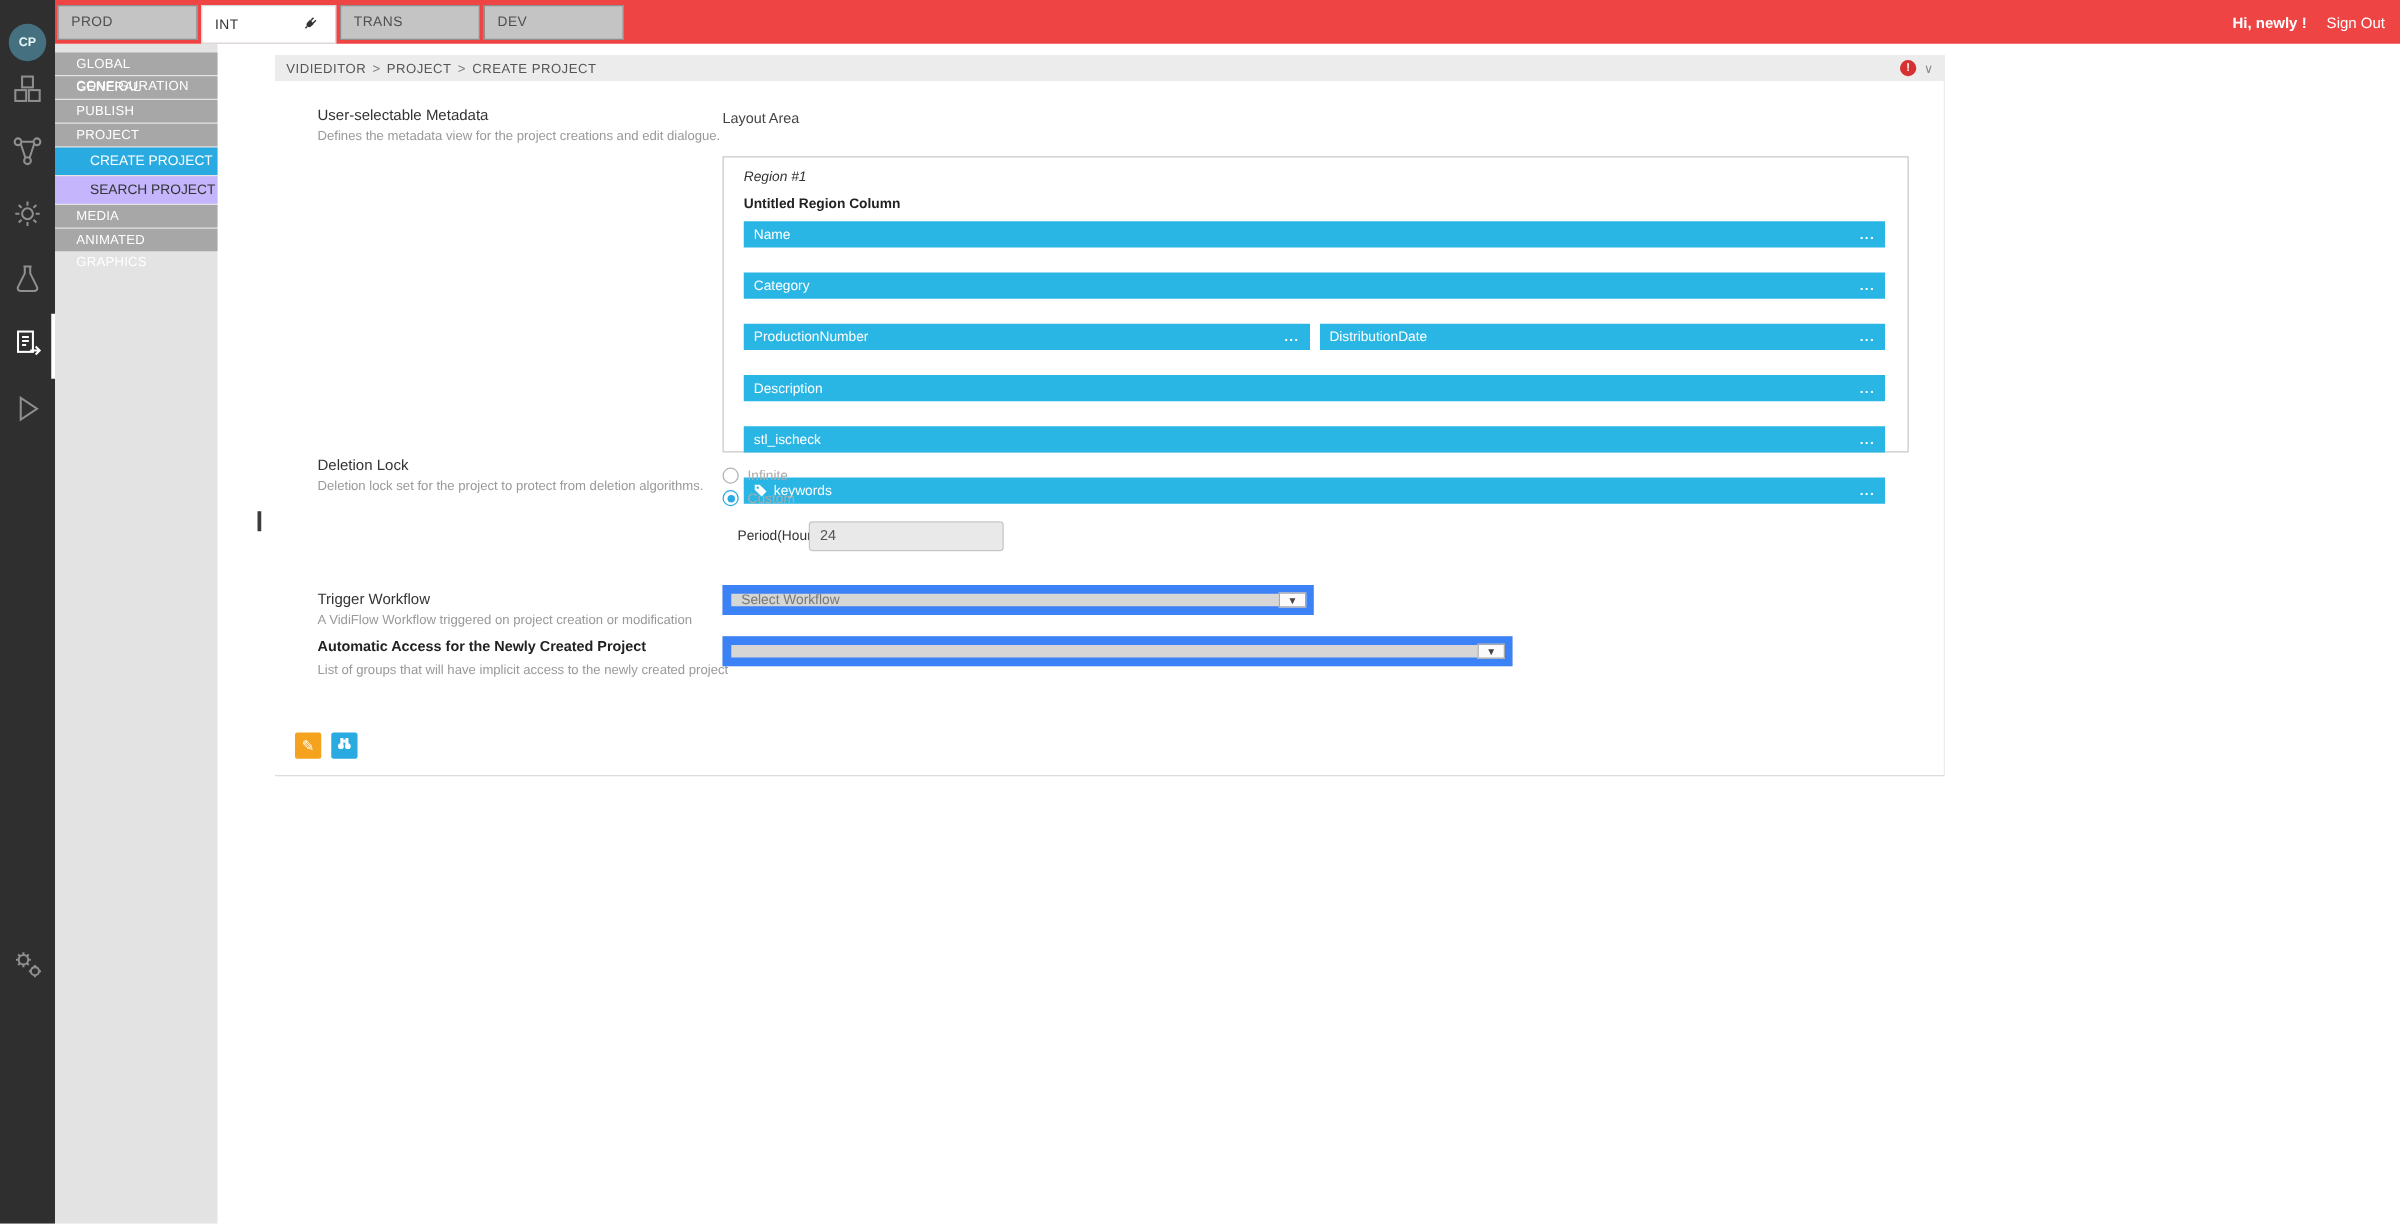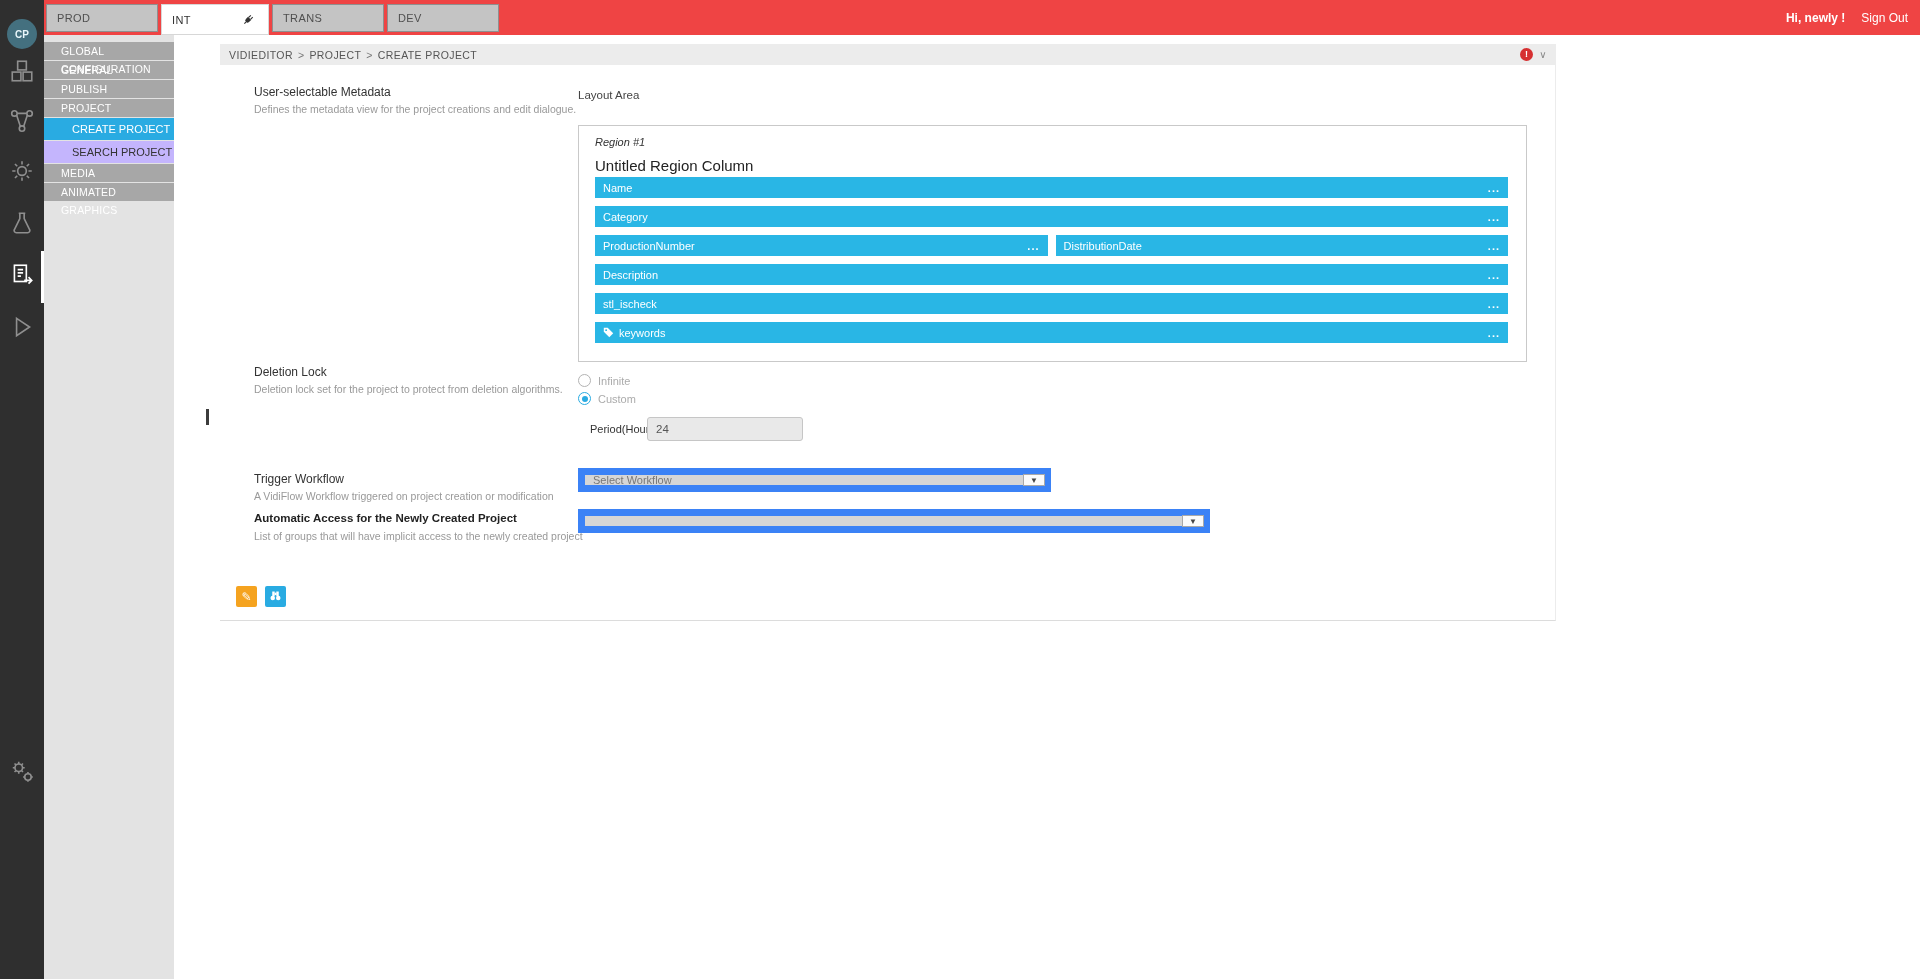--- a/index.html
+++ b/index.html
@@ -47,23 +47,23 @@
          border-right:1px solid #ececec;border-bottom:1px solid #dcdcdc}
   .abs{position:absolute}
   .sec-title{font-size:12px;color:#333}
   .sec-title.bold{font-weight:bold;font-size:11.5px;color:#222}
   .sec-desc{font-size:10.5px;color:#999}
 
   
   .layout-label{font-size:11.5px;color:#444}
   .layout-box{border:1px solid #c9c9c9;background:#fff}
   .region-title{font-style:italic;font-size:11px;color:#333}
-  .column-title{font-size:15px;font-weight:normal;color:#222}
+  .column-title{font-size:11px;font-weight:bold;color:#222}
   .mrows{position:absolute;left:16px;top:51px;width:913px}
-  .mrow{display:flex;gap:8px;margin-bottom:8px}
+  .mrow{display:flex;gap:8px;margin-bottom:20px}
   .mbar{height:21px;background:#29b6e5;color:#fff;font-size:11px;display:flex;align-items:center;padding:0 8px;flex:1}
   .mbar .mlabel{white-space:nowrap}
   .mbar .dots{margin-left:auto;font-weight:bold;letter-spacing:1px;cursor:default}
   .tagic{display:inline-flex;margin-right:5px}
 
   
   .radio-row{display:flex;align-items:center;gap:7px;font-size:11px;color:#ababab;height:15px;cursor:default}
   .radio{width:13px;height:13px;border-radius:50%;border:1px solid #b3b3b3;background:#fff;position:relative;flex:none}
   .radio.sel{border-color:#29abe2}
   .radio.sel::after{content:"";position:absolute;left:2.5px;top:2.5px;right:2.5px;bottom:2.5px;background:#29abe2;border-radius:50%}

